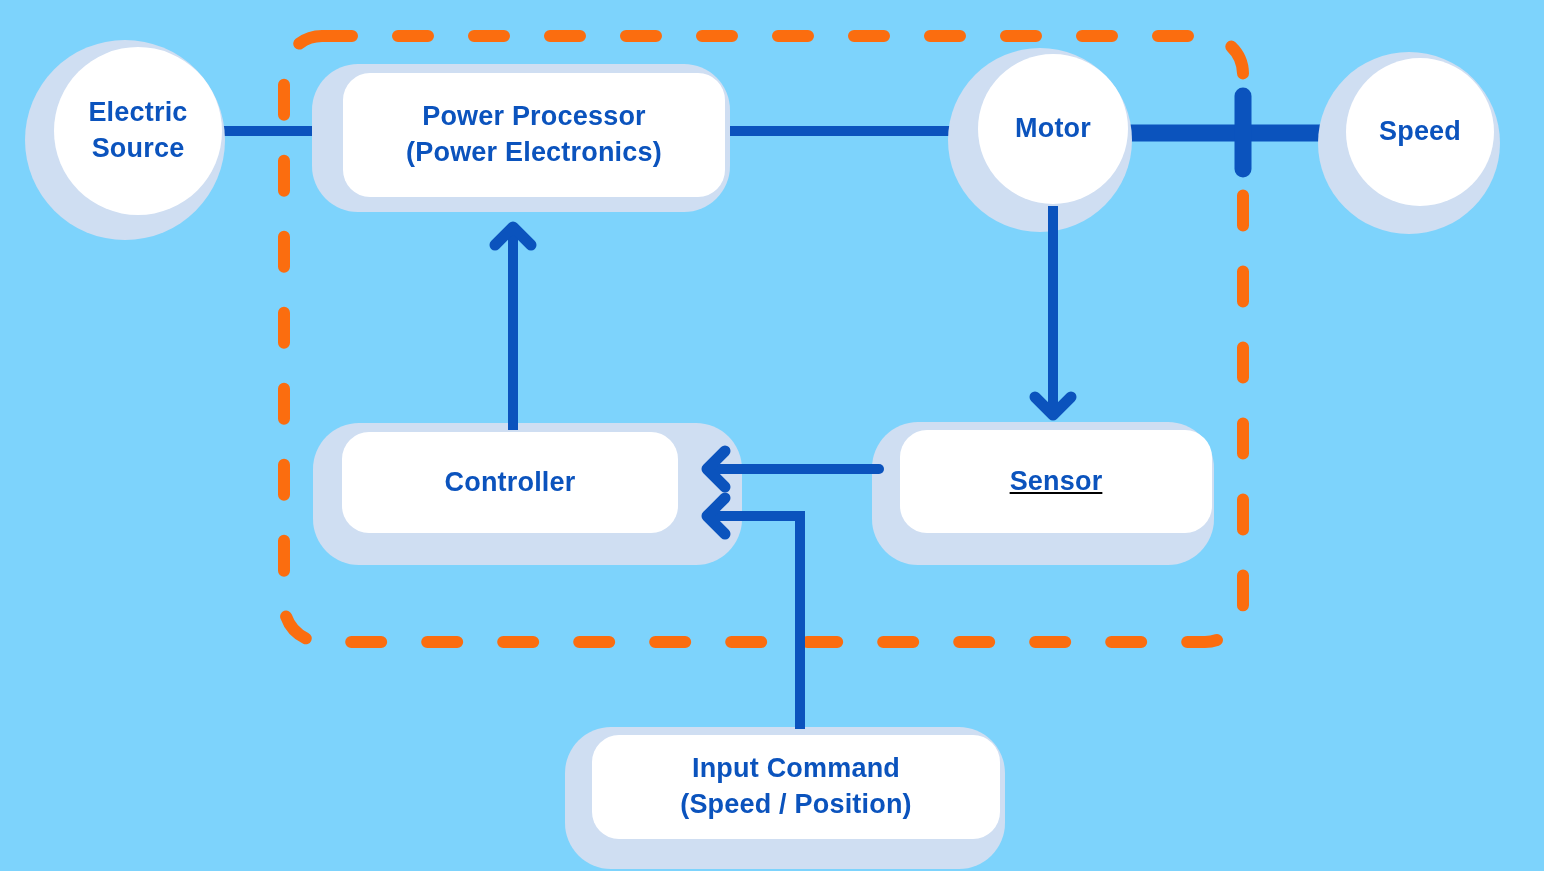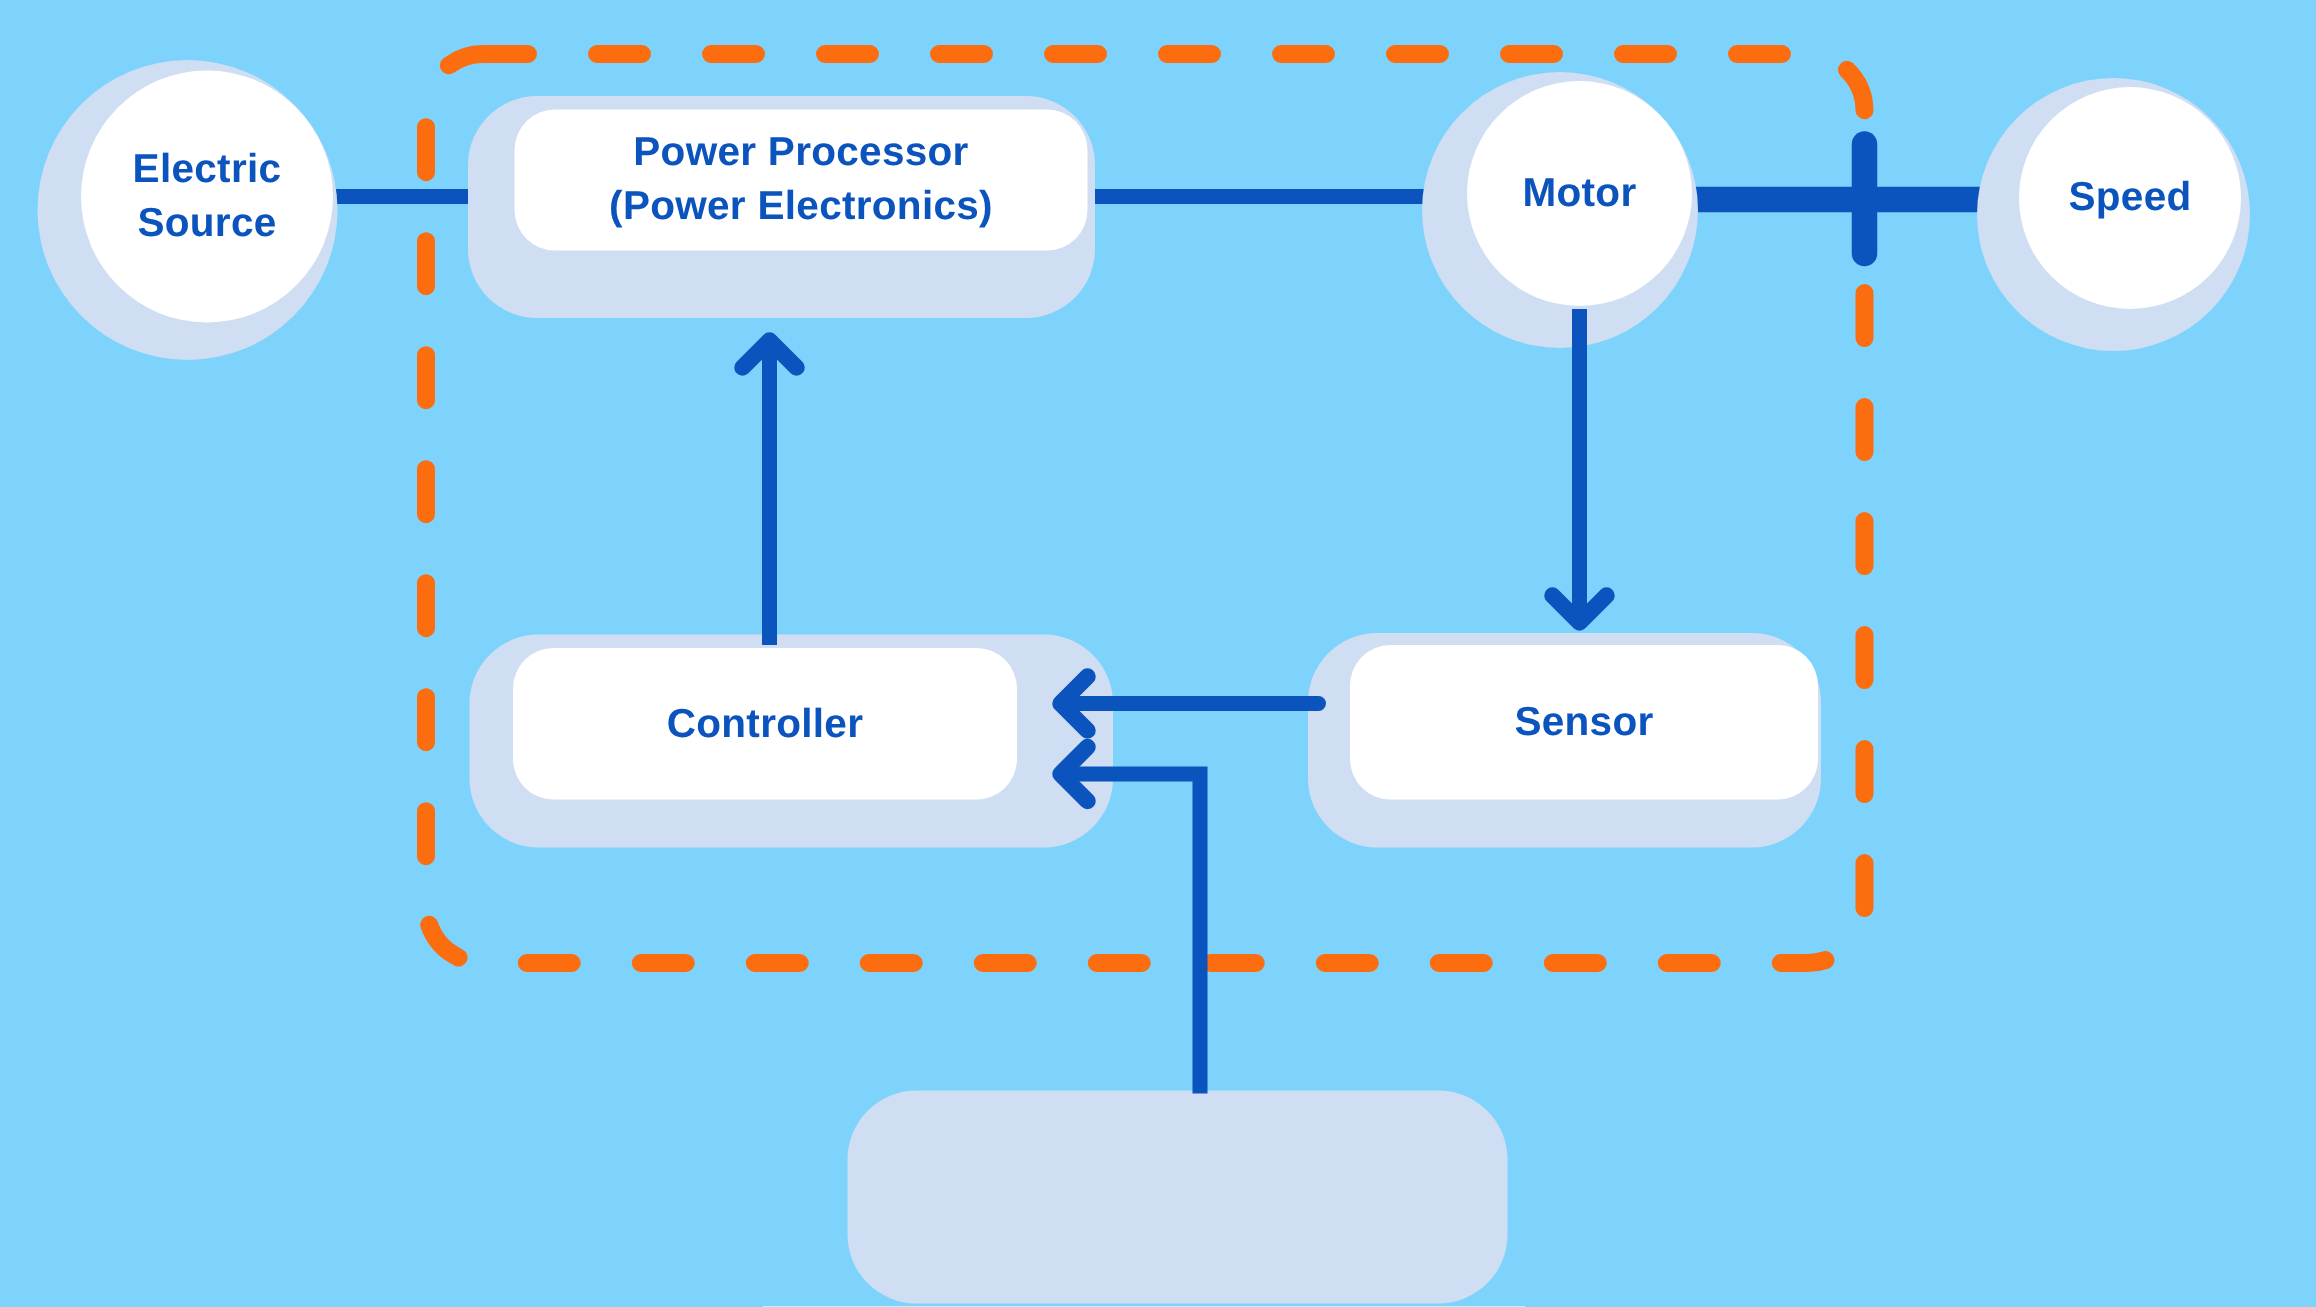--- a/index.html
+++ b/index.html
@@ -39,33 +39,33 @@
   .circle .face{border-radius:50%;}
   
   .rect .halo{border-radius:46px;}
   .rect .face{border-radius:27px;}
 
   
   #n-electric{left:25px;top:40px;width:200px;height:200px;}
   #n-electric .face{left:29px;top:7px;width:168px;height:168px;}
 
   #n-power{left:312px;top:64px;width:418px;height:148px;}
-  #n-power .face{left:31px;top:9px;width:382px;height:94px;}
+  #n-power .face{left:31px;top:9px;width:382px;height:124px;}
 
   #n-motor{left:948px;top:48px;width:184px;height:184px;}
   #n-motor .face{left:30px;top:6px;width:150px;height:150px;}
 
   #n-load{left:1318px;top:52px;width:182px;height:182px;}
   #n-load .face{left:28px;top:6px;width:148px;height:148px;}
 
   #n-controller{left:313px;top:423px;width:384px;height:142px;padding-left:45px;}
   #n-controller .face{left:29px;top:9px;width:336px;height:101px;}
 
   #n-sensor{left:872px;top:422px;width:342px;height:143px;}
-  #n-sensor .face{left:28px;top:8px;width:312px;height:103px;}
+  #n-sensor .face{left:28px;top:8px;width:312px;height:103px;text-decoration:underline;}
 
   #n-input{left:565px;top:727px;width:440px;height:142px;}
   #n-input .face{left:27px;top:8px;width:408px;height:104px;}
 
   .stroke-blue{stroke:var(--blue);}
   .stroke-orange{stroke:var(--orange);}
 </style>
 </head>
 <body>
 
@@ -118,20 +118,24 @@
 
   <div class="node rect" id="n-sensor">
     <div class="halo"></div>
     <div class="face">
       <span class="lbl">Sensor</span>
     </div>
   </div>
 
   <div class="node rect" id="n-input">
     <div class="halo"></div>
+    <div class="face">
+      <span class="lbl">Input Command
+(Speed / Position)</span>
+    </div>
   </div>
 
   <svg class="layer layer-over" viewBox="0 0 1544 871">
 
     <g>
       <line x1="1053" y1="206" x2="1053" y2="412" class="stroke-blue" stroke-width="10" stroke-linecap="butt"></line>
       <path d="M1035 397 L1053 415 L1071 397" fill="none" class="stroke-blue" stroke-width="11" stroke-linecap="round" stroke-linejoin="round"></path>
     </g>
 
     <g>

